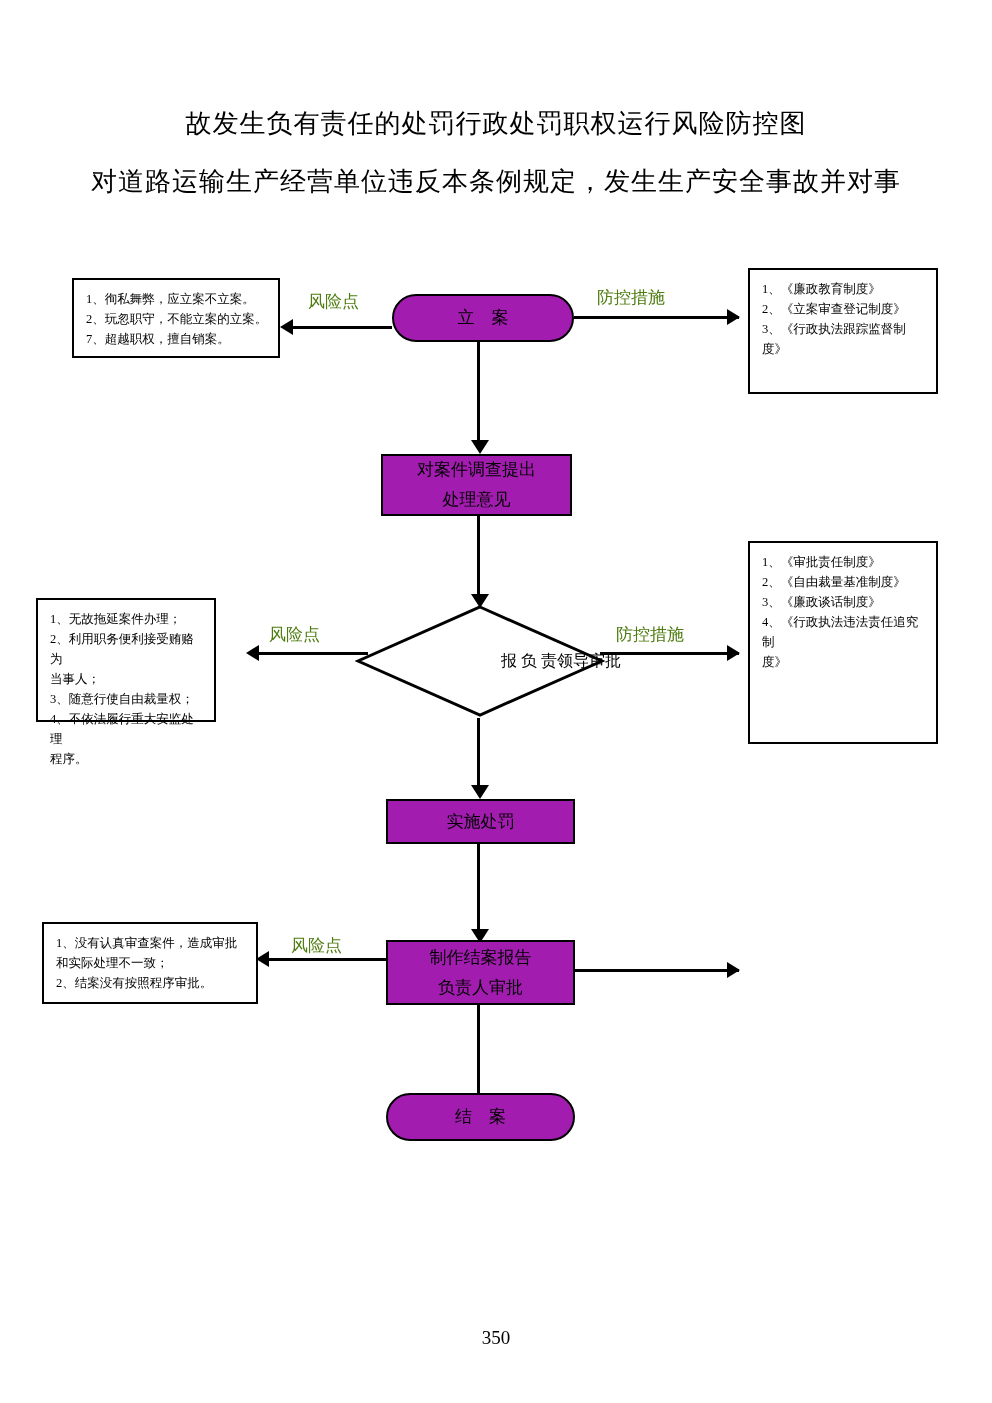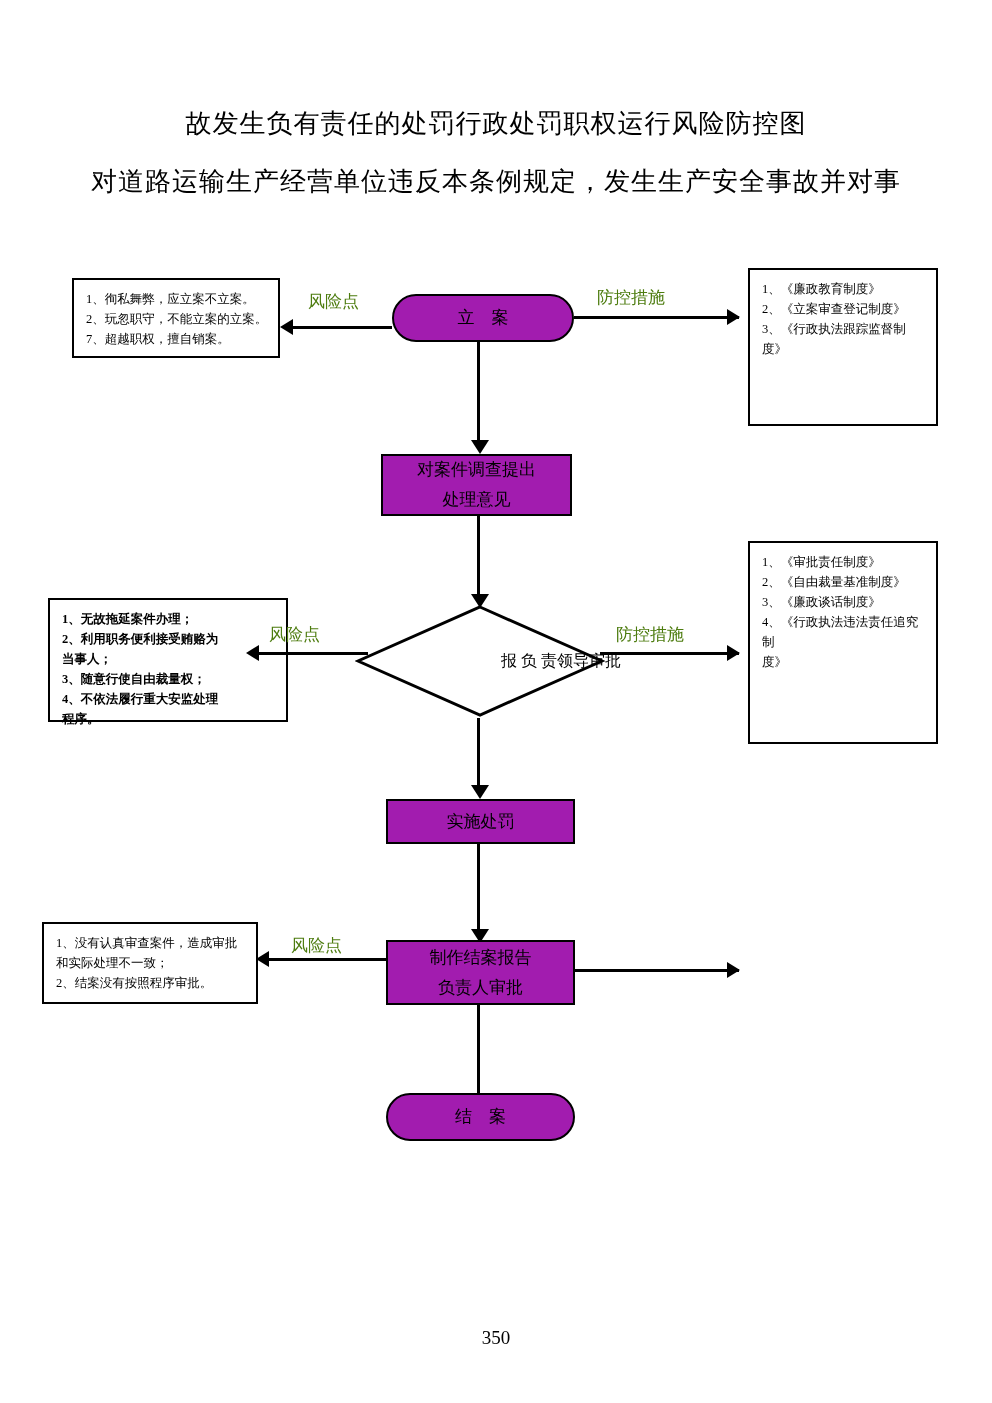--- a/index.html
+++ b/index.html
@@ -163,38 +163,38 @@
   <div class="conn-label" style="left:308px; top:290px;">风险点</div>
 
   <div class="node terminal" style="left:392px; top:294px; width:182px; height:48px;">
     <span class="ln">立　案</span>
   </div>
 
   <div class="hline" style="left:574px; top:316px; width:165px;"></div>
   <div class="arrow arrow-right" style="left:727px; top:309px;"></div>
   <div class="conn-label" style="left:597px; top:286px;">防控措施</div>
 
-  <div class="infobox" style="left:748px; top:268px; width:190px; height:158px;">
+  <div class="infobox" style="left:748px; top:268px; width:190px; height:126px;">
     <span class="item">1、《廉政教育制度》</span>
     <span class="item">2、《立案审查登记制度》</span>
     <span class="item">3、《行政执法跟踪监督制度》</span>
   </div>
 
   <div class="vline" style="left:477px; top:342px; height:104px;"></div>
   <div class="arrow arrow-down" style="left:471px; top:440px;"></div>
 
   <div class="node" style="left:381px; top:454px; width:191px; height:62px;">
     <span class="ln">对案件调查提出</span>
     <span class="ln">处理意见</span>
   </div>
 
   <div class="vline" style="left:477px; top:516px; height:85px;"></div>
   <div class="arrow arrow-down" style="left:471px; top:594px;"></div>
 
-  <div class="infobox" style="left:48px; top:598px; width:240px; height:124px;font-weight:bold;">
+  <div class="infobox" style="left:36px; top:598px; width:180px; height:124px;">
     <span class="item">1、无故拖延案件办理；</span>
     <span class="item">2、利用职务便利接受贿赂为</span>
     <span class="item">当事人；</span>
     <span class="item">3、随意行使自由裁量权；</span>
     <span class="item">4、不依法履行重大安监处理</span>
     <span class="item">程序。</span>
   </div>
 
   <div class="hline" style="left:258px; top:652px; width:110px;"></div>
   <div class="arrow arrow-left" style="left:246px; top:645px;"></div>

